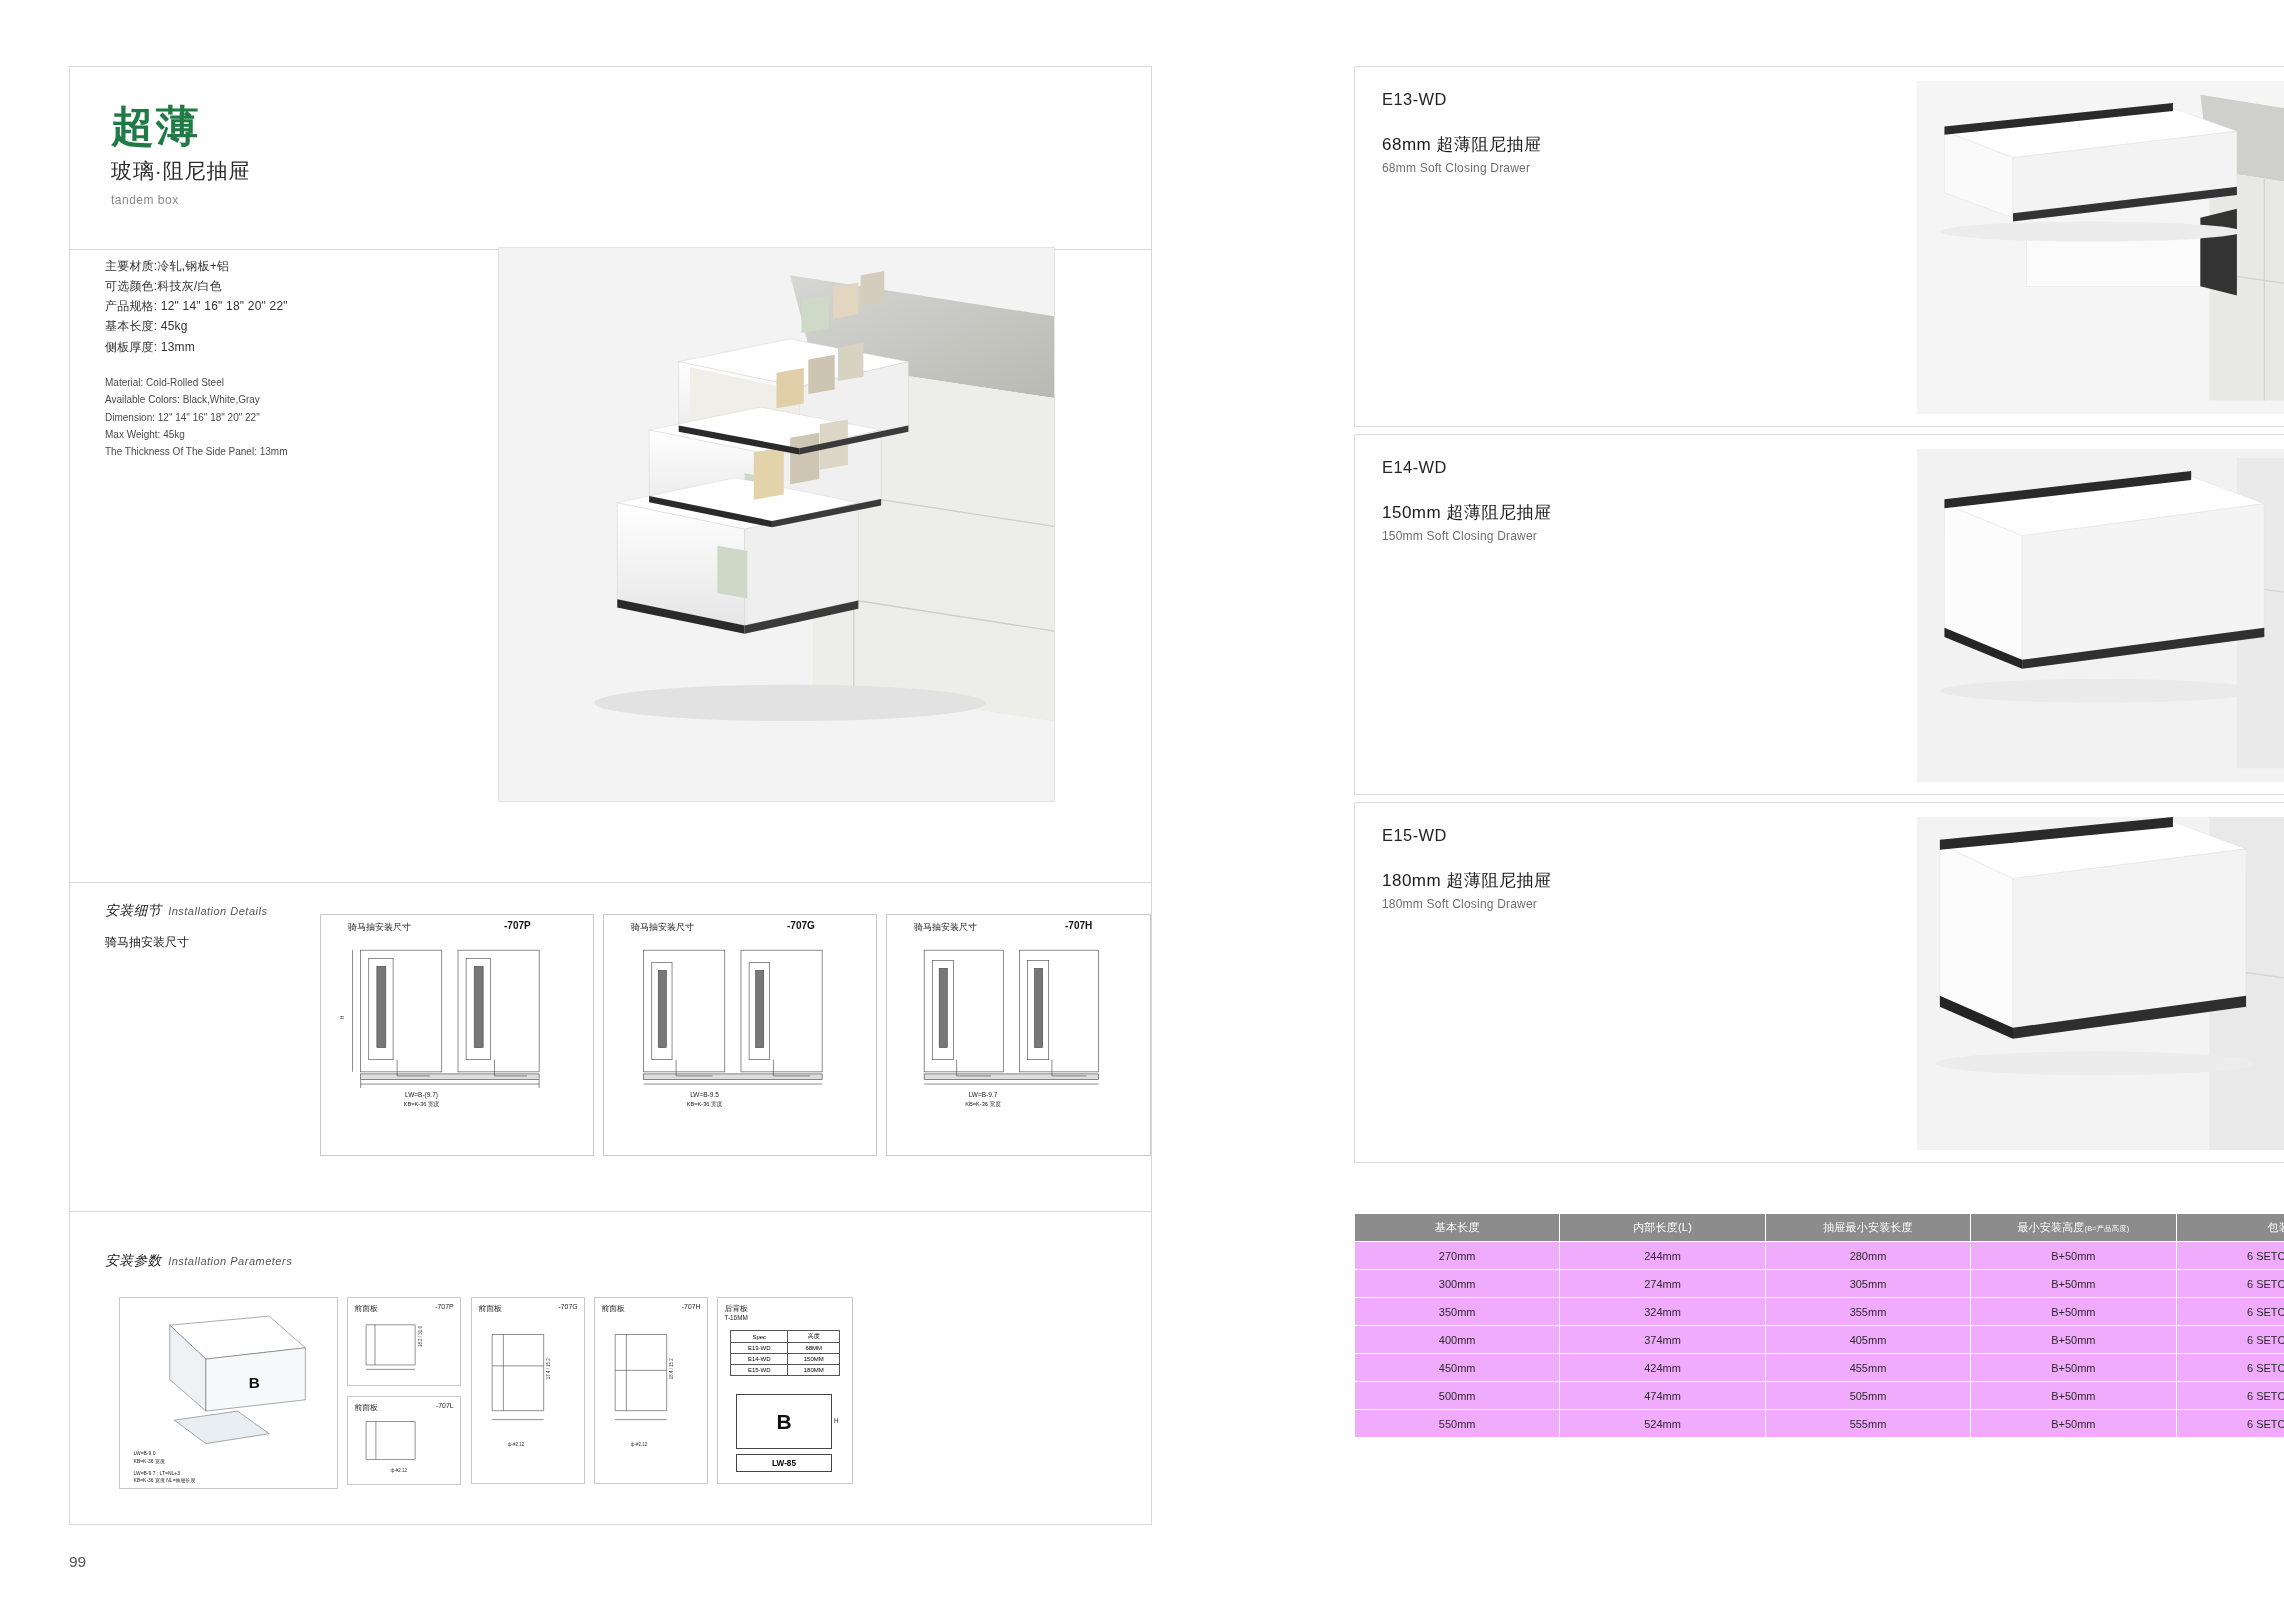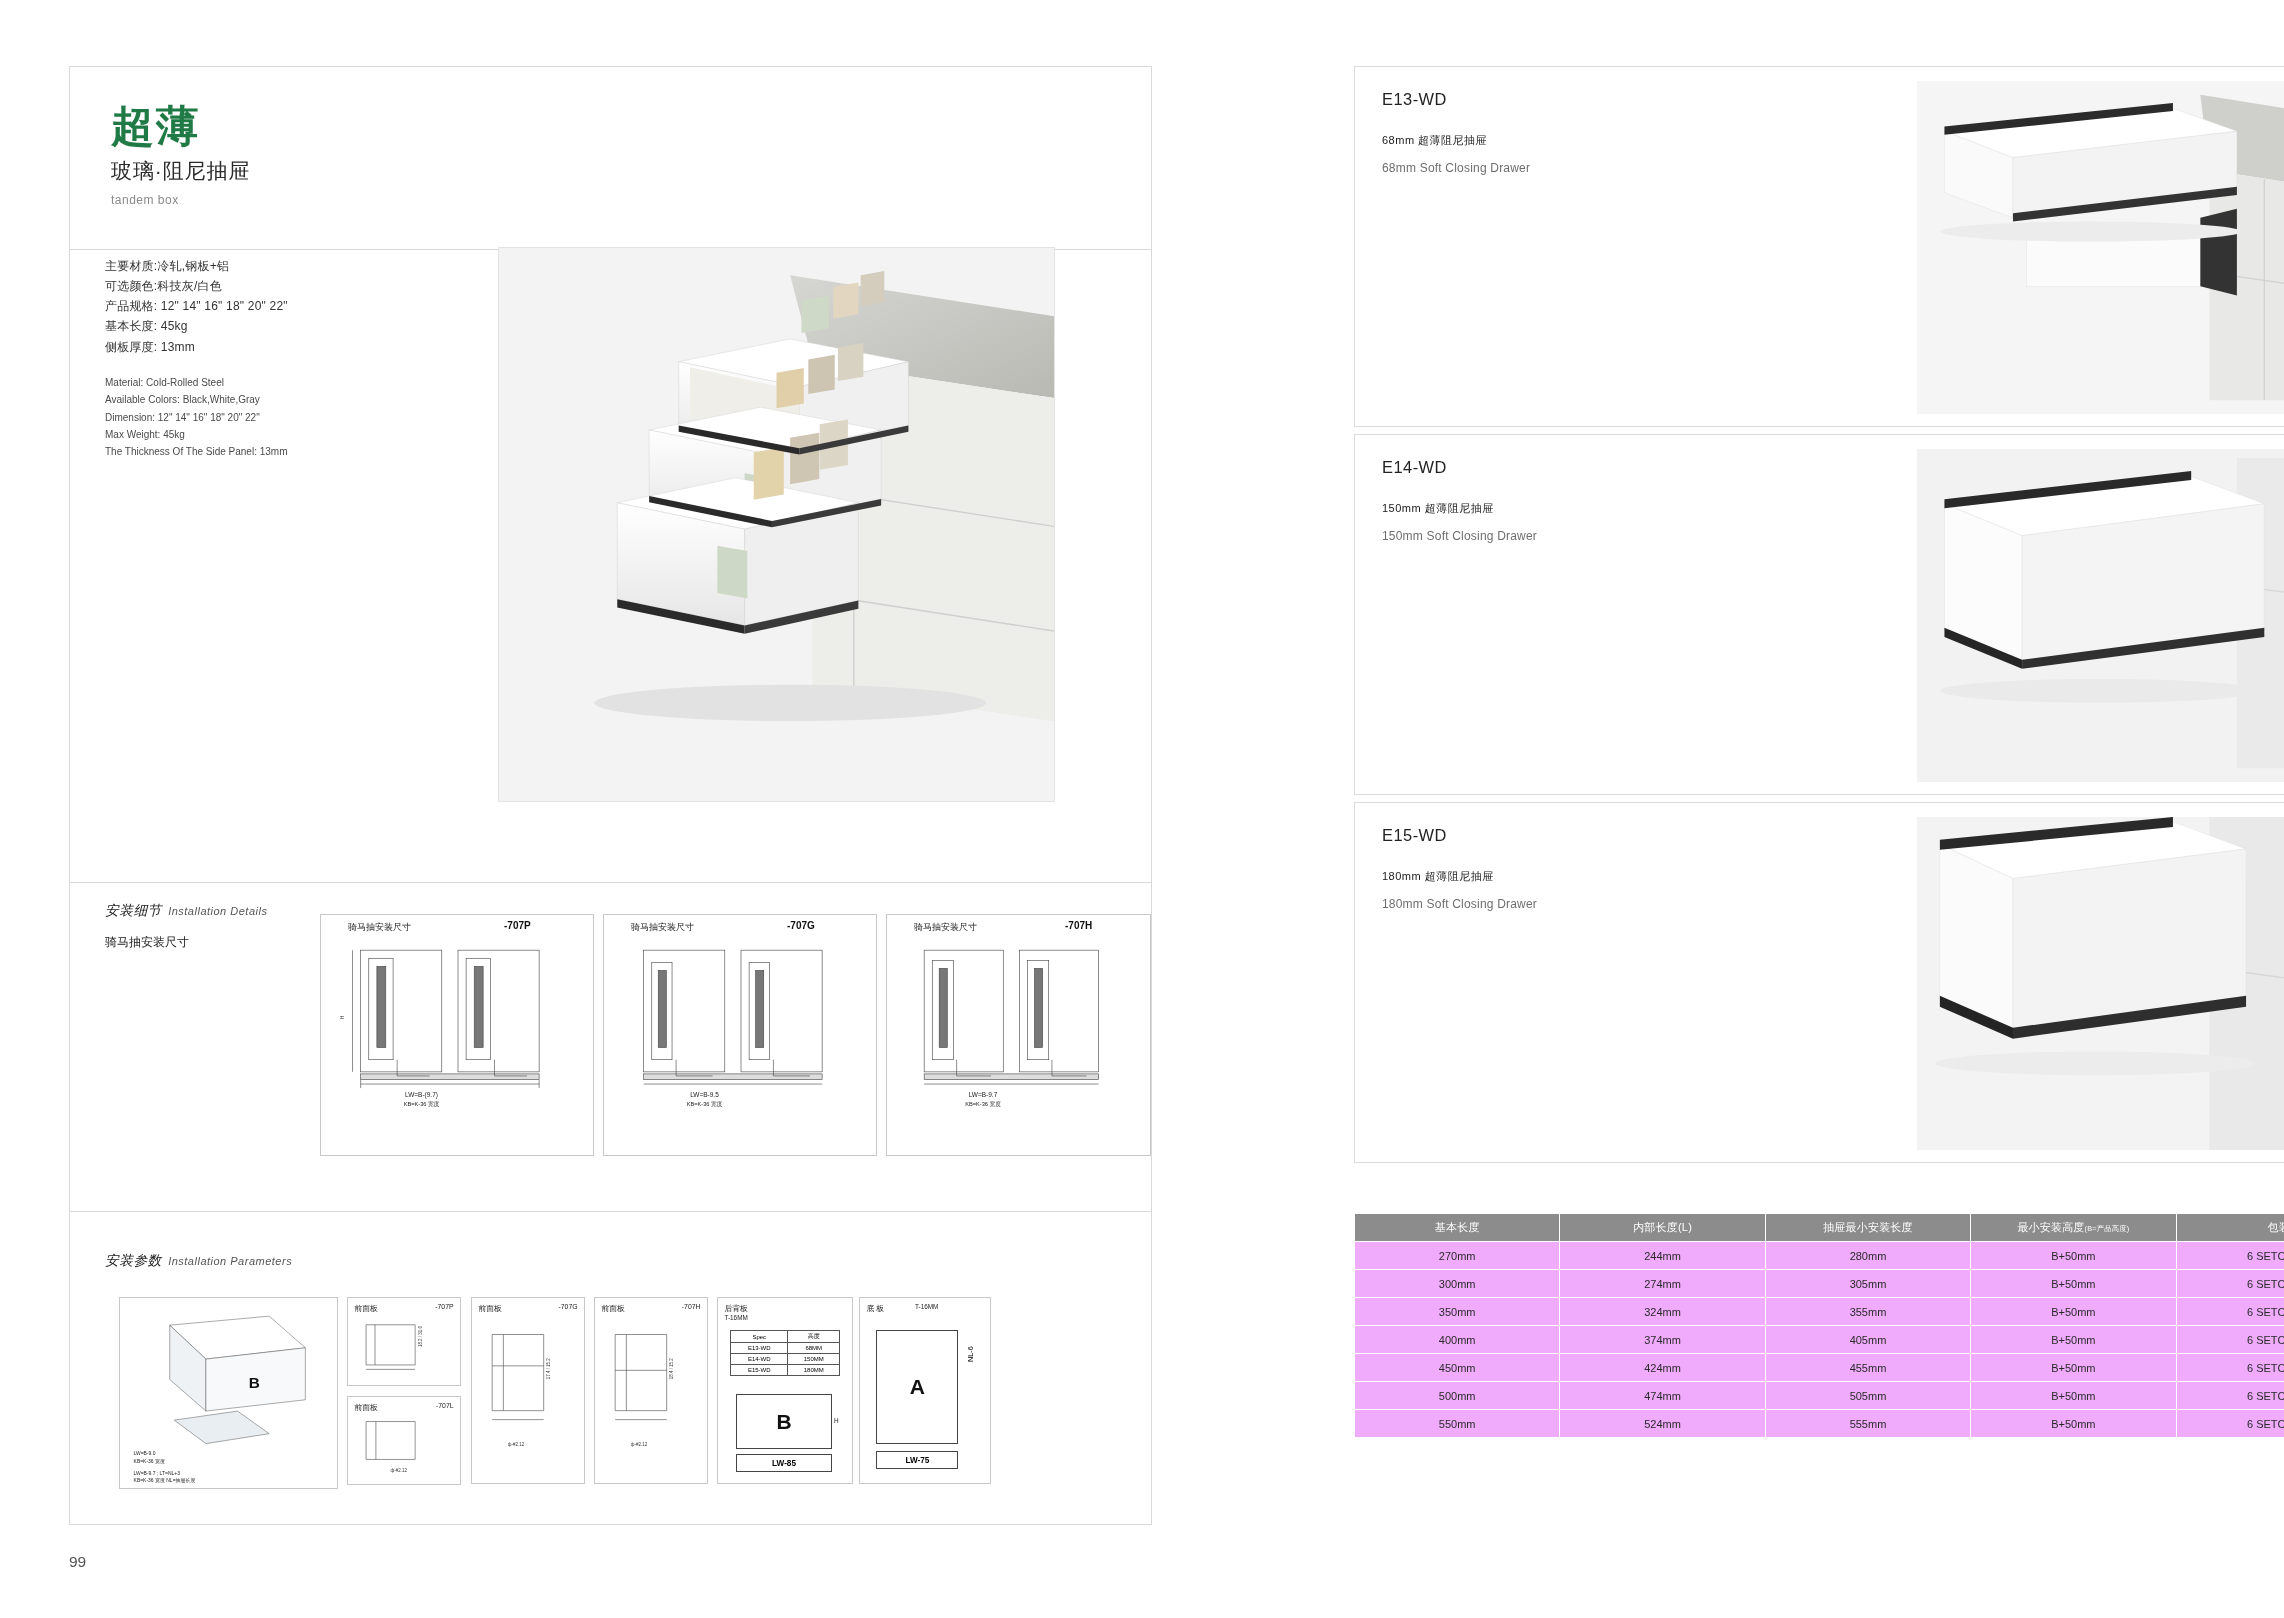--- a/index.html
+++ b/index.html
@@ -140,21 +140,21 @@
     background: #fff;
   }
   .r-code {
     position: absolute;
     font-size: 16.4px;
     color: #222;
     letter-spacing: 0.5px;
   }
   .r-cn {
     position: absolute;
-    font-size: 11px;
+    font-size: 17px;
     color: #1a1a1a;
     letter-spacing: 0.5px;
   }
   .r-en {
     position: absolute;
     font-size: 12px;
     color: #6e6e6e;
     letter-spacing: 0.2px;
   }
   .r-photo {
@@ -457,29 +457,20 @@
         </tr>
       </tbody>
         </table>
       <div style="position:absolute; left:18px; top:96px; width:96px; height:55px; border:0.7px solid #444; display:flex; align-items:center; justify-content:center;">
         <span class="big-letter">B</span>
       </div>
       <div class="lbl" style="left:116px; top:119px; font-size:6.4px;">H</div>
       <div style="position:absolute; left:18px; top:156px; width:96px; height:18px; border:0.7px solid #444; display:flex; align-items:center; justify-content:center; font-size:8.2px; font-weight:bold;">LW-85</div>
     </div>
 
-    <div class="diag-box" style="left:859px; top:1297px; width:132px; height:187px;">
-      <div class="lbl" style="left:6.4px; top:4.6px; font-size:7.8px;">底 板</div>
-      <div class="lbl" style="left:55px; top:4.6px; font-size:6.4px;">T-16MM</div>
-      <div style="position:absolute; left:16.4px; top:32px; width:82px; height:114px; border:0.7px solid #444; display:flex; align-items:center; justify-content:center;">
-        <span class="big-letter">A</span>
-      </div>
-      <div style="position:absolute; left:106px; top:64px; font-size:7.3px; transform:rotate(-90deg); transform-origin:left top;">NL-6</div>
-      <div style="position:absolute; left:16.4px; top:153px; width:82px; height:18px; border:0.7px solid #444; display:flex; align-items:center; justify-content:center; font-size:8.2px; font-weight:bold;">LW-75</div>
-    </div>
 
     <div class="sec-rule" style="left:69px; top:1524px; width:1083px;"></div>
 
     <div class="pgnum" style="left:69px; top:1553px;">99</div>
   </div>
 
   <div class="page-right">
   </div>
 
   <div class="r-card" style="left:1354px; top:66px; width:1028px; height:361px;">

